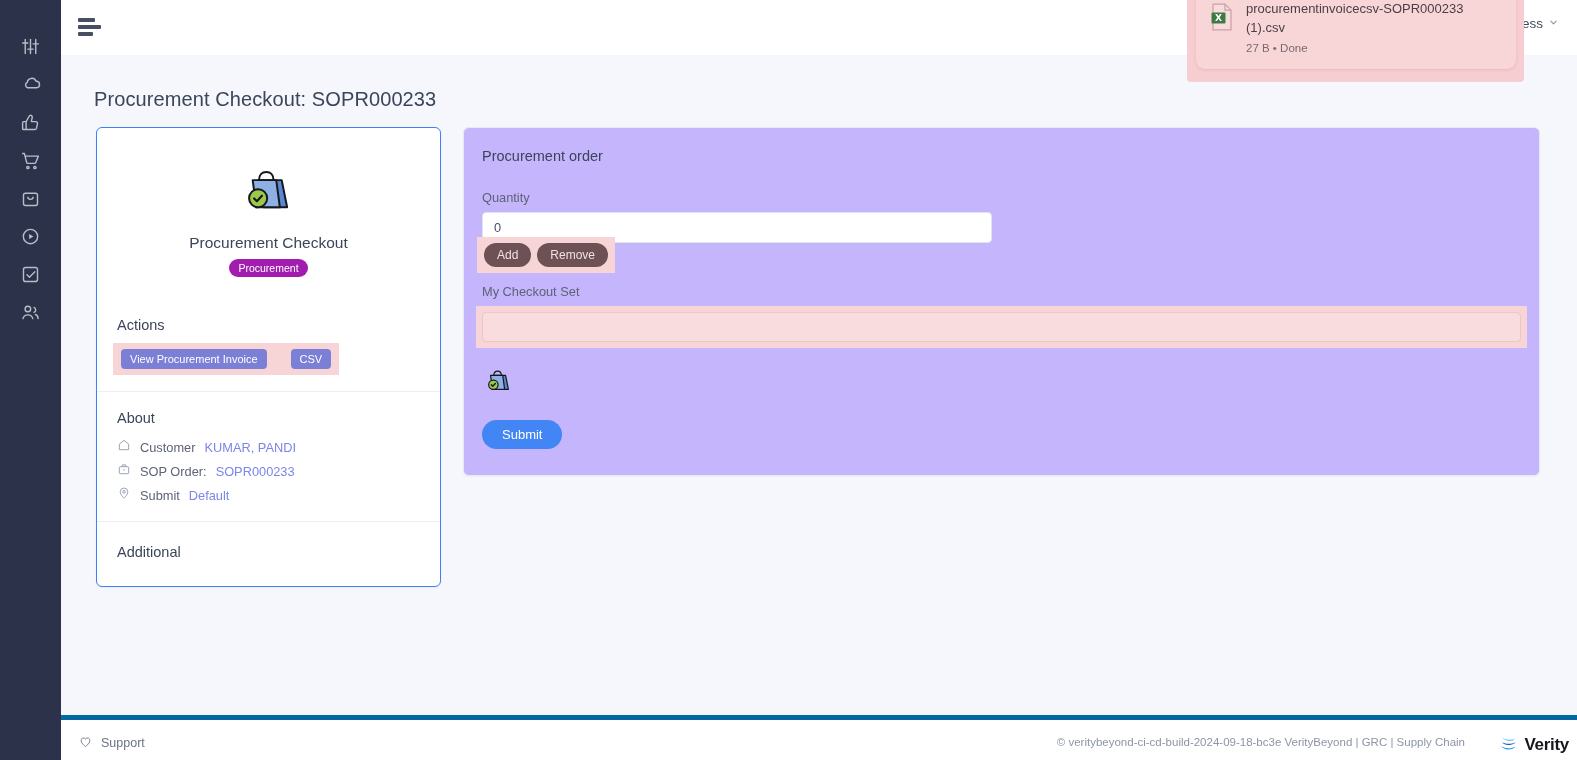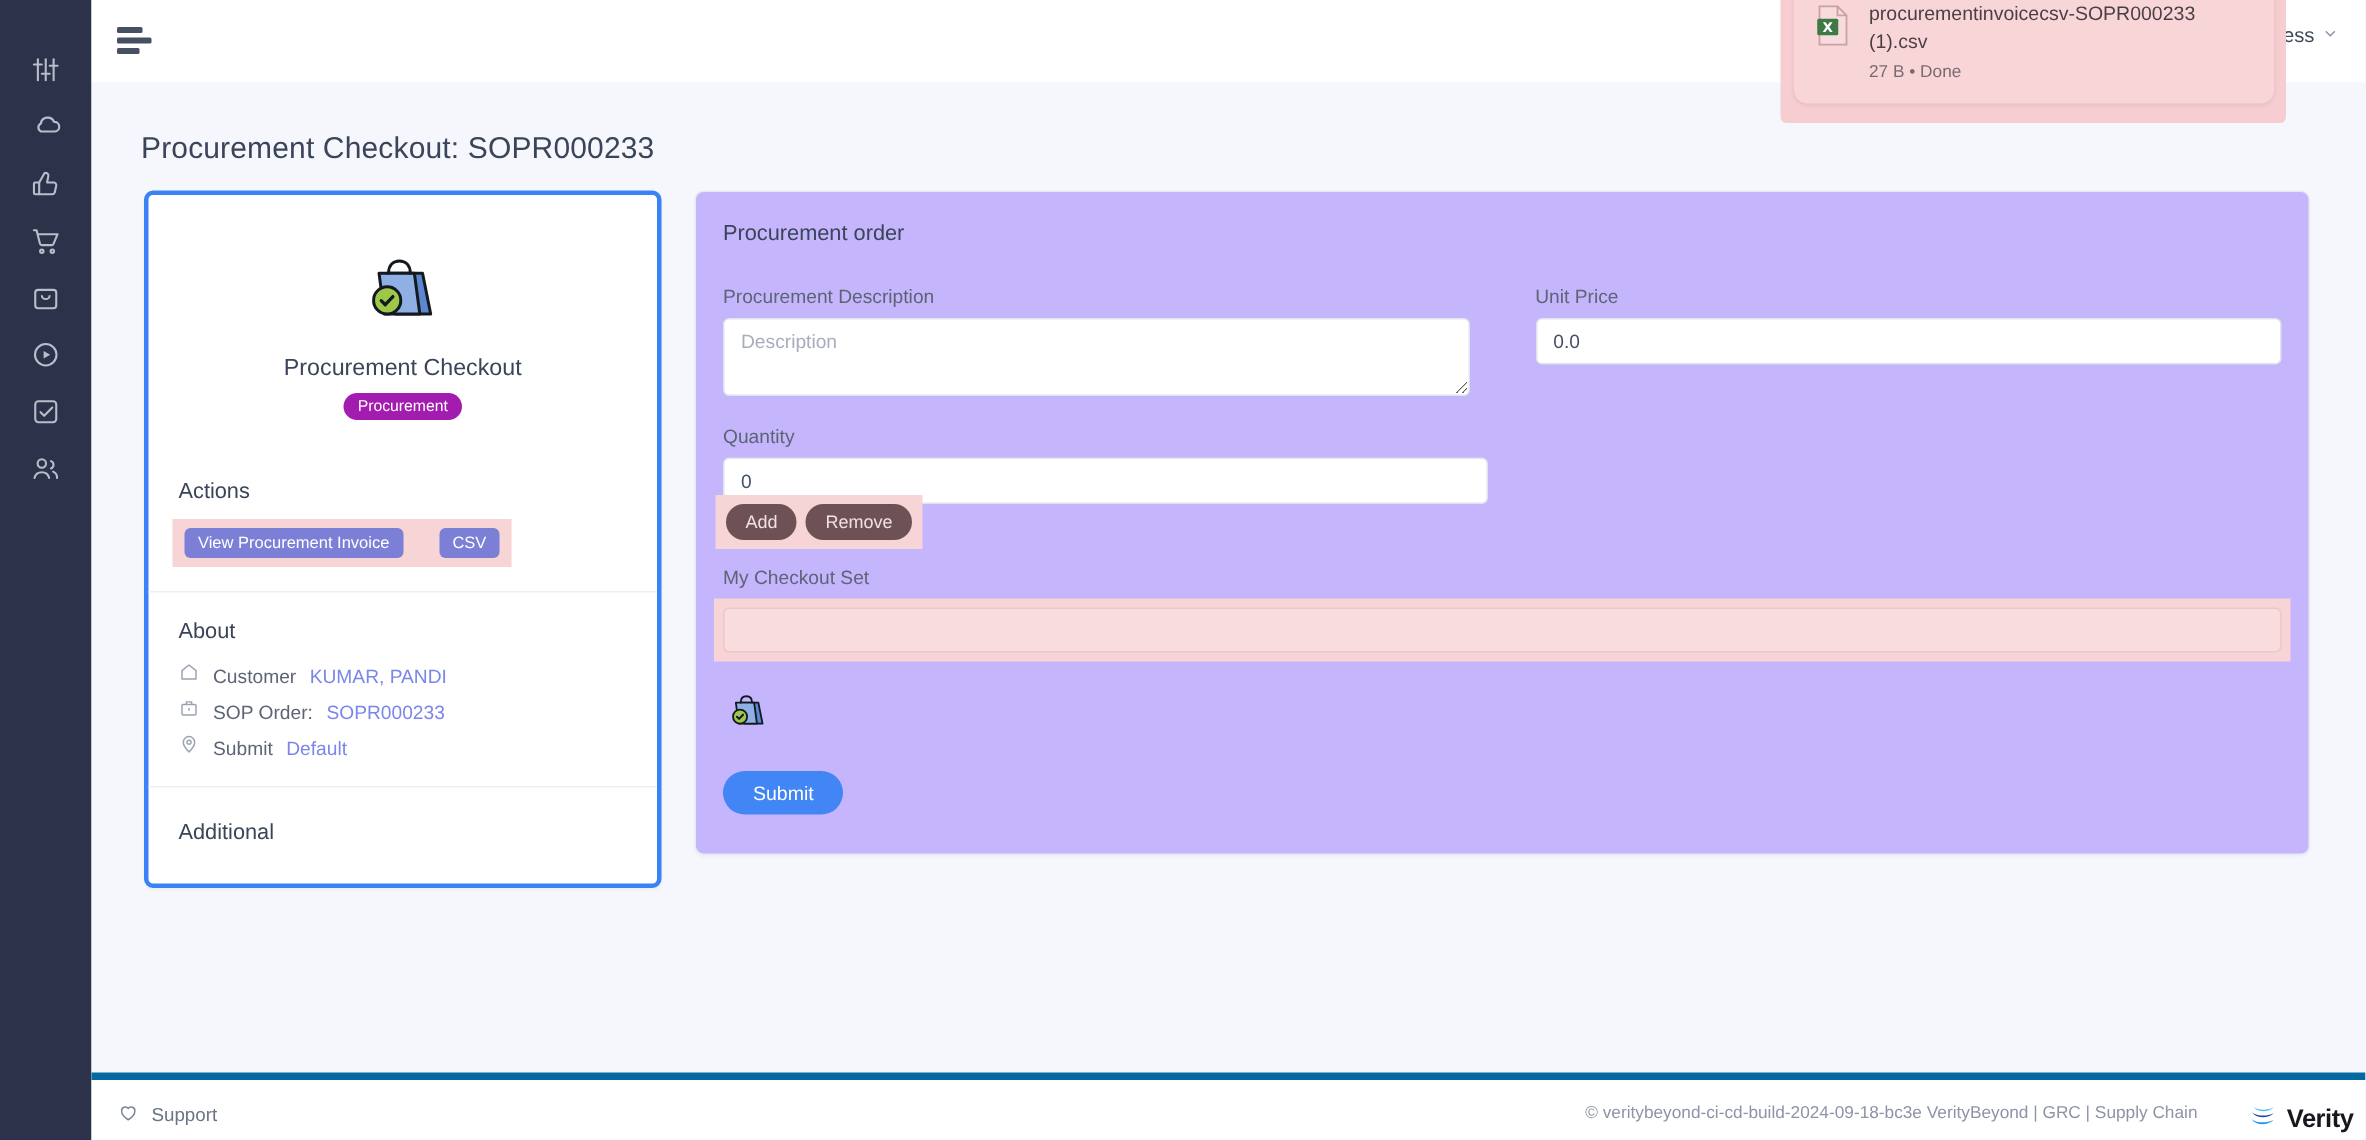--- a/index.html
+++ b/index.html
@@ -52,21 +52,21 @@
   }
   #page-title{
     position:absolute; left:33px; top:33px;
     font-size:20px; color:#3b4559; font-weight:500;
     letter-spacing:.1px;
   }
 
   
   #entity-card{
     position:absolute; left:35px; top:72px; width:345px;
-    background:#ffffff; border:3px solid #3b82f6; border-radius:6px;
+    background:#ffffff; border:1px solid #3b82f6; border-radius:6px;
     box-shadow:0 1px 2px rgba(30,40,70,.04);
   }
   .card-sec{ padding:18px 20px; border-bottom:1px solid #edeff4; }
   .card-sec:last-child{ border-bottom:none; }
   #entity-head{ padding:34px 20px 22px; text-align:center; }
   #entity-name{ font-size:15.5px; color:#3b4559; margin-top:10px; }
   #entity-badge{
     display:inline-block; margin-top:7px;
     background:#a21caf; color:#ffffff;
     font-size:10.5px; padding:3px 9px; border-radius:9px;
@@ -326,30 +326,20 @@
     </div>
 
     <div id="additional-sec">
       <div class="sec-title" style="margin-bottom:0;">Additional</div>
     </div>
   </div>
 
   <div id="order-card">
     <div id="order-title">Procurement order</div>
 
-    <div class="row2">
-      <div class="col-left">
-        <div class="field-label">Procurement Description</div>
-        <textarea class="inp" placeholder="Description" style=""></textarea>
-      </div>
-      <div class="col-right" style="margin-left:22px;">
-        <div class="field-label">Unit Price</div>
-        <input class="inp" type="text" value="0.0" style="">
-      </div>
-    </div>
 
     <div style="width:510px; margin-top:14px;">
       <div class="field-label">Quantity</div>
       <input class="inp" type="text" value="0" style="">
     </div>
 
     <div id="addremove-wrap">
       <button class="pill-btn">Add</button>
       <button class="pill-btn">Remove</button>
     </div>

